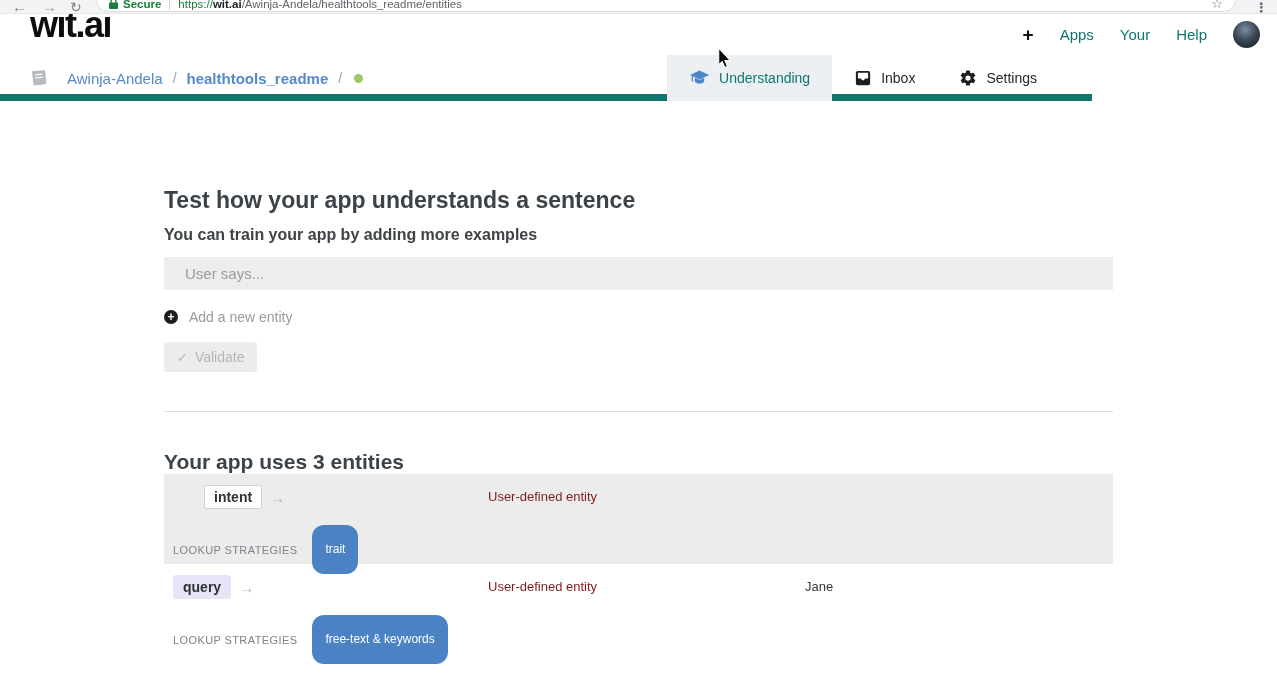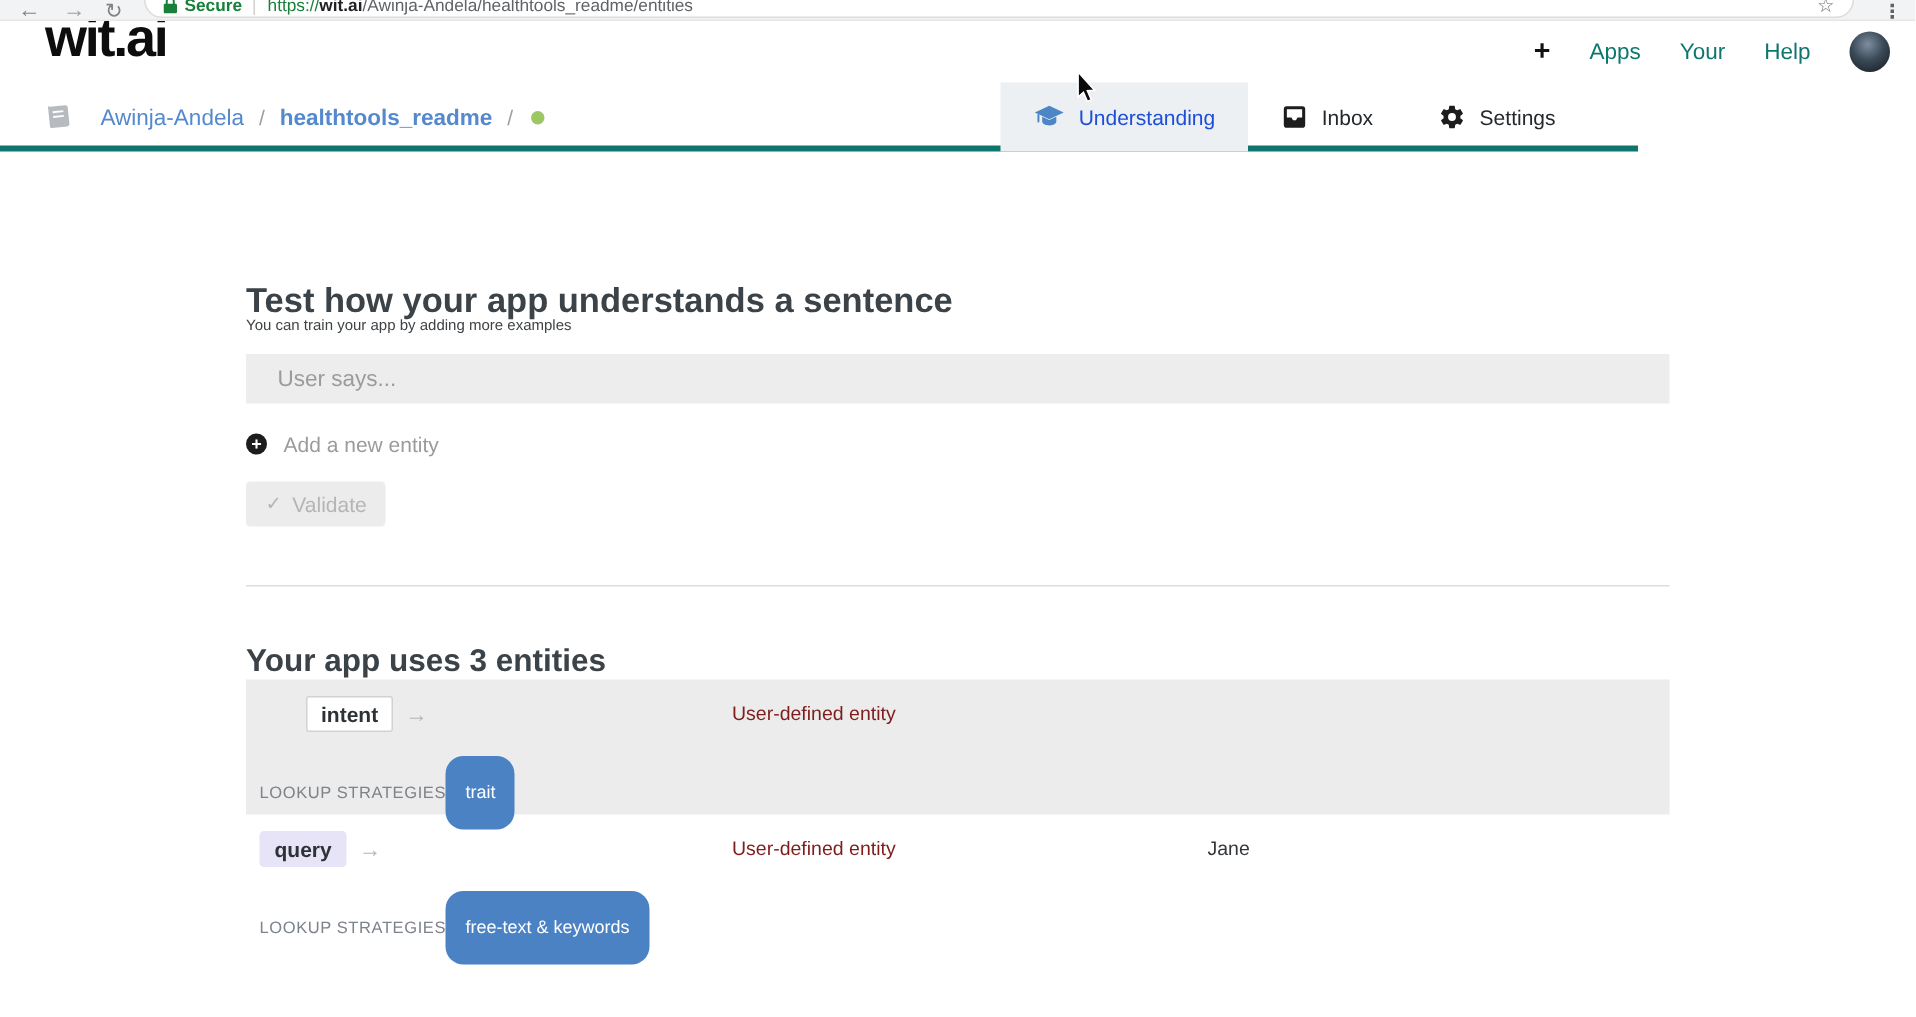--- a/index.html
+++ b/index.html
@@ -25,35 +25,35 @@
   .star{margin-left:auto;color:#70757a;font-size:13px;line-height:13px;}
   .menu-dots{position:absolute;right:9px;bottom:-2px;color:#5f6368;font-size:13px;font-weight:700;line-height:14px;}
   
   .site-header{position:absolute;top:13px;left:0;width:1277px;height:42px;background:#fff;overflow:hidden;}
   .logo{position:absolute;left:30px;top:-9px;font-size:36px;font-weight:800;letter-spacing:-1.5px;color:#0d0d0d;}
   .header-right{position:absolute;right:17px;top:0;height:42px;display:flex;align-items:center;gap:26px;}
   .hdr-plus{font-size:19px;font-weight:700;color:#111;line-height:19px;}
   .hdr-link{font-size:15px;color:#0f766e;text-decoration:none;}
   .avatar{width:27px;height:27px;border-radius:50%;background:radial-gradient(circle at 45% 32%,#7d8ea0 0%,#3c4a58 45%,#10161d 100%);}
   
-  .crumb-bar{position:absolute;top:55px;left:0;width:1092px;height:46px;background:#fff;border-bottom:4px solid #0f766e;box-sizing:border-box;text-decoration:underline;}
+  .crumb-bar{position:absolute;top:55px;left:0;width:1092px;height:46px;background:#fff;border-bottom:7px solid #0f766e;box-sizing:border-box;text-decoration:underline;}
   .crumbs{position:absolute;left:30px;top:0;height:46px;display:flex;align-items:center;}
   .book-ico{margin-right:18px;}
   .crumb-link{color:#5489cd;font-size:15px;text-decoration:none;}
   .crumb-link.app{font-weight:700;}
   .crumb-sep{color:#9aa0a6;font-size:14px;margin:0 10px;}
   .status-dot{width:9px;height:9px;border-radius:50%;background:#9cc763;margin-left:2px;}
   .tabs{position:absolute;right:33px;top:0;height:46px;display:flex;align-items:stretch;}
   .tab{display:flex;align-items:center;gap:9px;padding:0 22px;font-size:14px;color:#24292d;cursor:default;}
-  .tab.active{background:#ecf0f3;color:#1d4ed8;}
+  .tab.active{background:#ecf0f3;color:#0f766e;}
   .tab svg{display:block;}
   
   .container{width:949px;margin:0 auto;padding-top:87px;position:relative;top:101px;}
   h1.page-title{margin:0;font-size:23px;line-height:24px;font-weight:700;color:#3b4349;}
-  .subtitle{margin-top:0;font-size:10px;color:#3f4346;}
+  .subtitle{margin-top:14px;font-size:16px;color:#3f4346;font-weight:bold;}
   .says-input{margin-top:13px;width:100%;height:33px;background:#ededed;border:none;outline:none;box-sizing:border-box;padding:0 21px;font-size:15px;color:#444;font-family:inherit;}
   .says-input::placeholder{color:#9b9b9b;opacity:1;}
   .add-entity{margin-top:19px;display:flex;align-items:center;gap:11px;}
   .plus-circle{width:14px;height:14px;border-radius:50%;background:#1d1d1d;color:#fff;font-size:12px;font-weight:700;line-height:14px;text-align:center;display:inline-block;}
   .add-entity-label{font-size:14px;color:#9b9b9b;}
   .validate-btn{margin-top:17px;display:inline-flex;align-items:center;gap:7px;height:30px;padding:0 13px;background:#ececec;border:none;border-radius:3px;font-size:14px;color:#b5b5b5;font-family:inherit;}
   .validate-btn .check{font-size:13px;}
   .section-divider{margin-top:39px;border:none;border-top:1px solid #dddddd;height:0;}
   h2.entities-title{margin:37px 0 0 0;font-size:21px;line-height:25px;font-weight:700;color:#3b4349;}
   .thead{position:relative;margin-top:19px;height:25px;border-bottom:1px solid #d9d9d9;}
@@ -61,21 +61,21 @@
   .th.c1{left:9px;} .th.c2{left:324px;} .th.c3{left:641px;}
   .erow{position:relative;height:90px;}
   .erow.shaded{background:#ececec;}
   .chip-line{position:absolute;left:9px;top:11px;display:flex;align-items:center;}
   .chip{display:inline-block;font-weight:700;font-size:14px;color:#2d3236;padding:3px 9px;border-radius:2px;}
   .chip.outline{background:#fff;border:1px solid #d2d2d2;margin-left:31px;}
   .chip.lavender{background:#e6e4f6;border:1px solid #e6e4f6;border-radius:3px;}
   .chip-arrow{color:#b5b5b5;font-size:15px;margin-left:8px;}
   .cell-desc{position:absolute;left:324px;top:15px;font-size:13px;color:#7f1d1d;}
   .cell-vals{position:absolute;left:641px;top:15px;font-size:13px;color:#32373b;}
-  .strategies{position:absolute;left:9px;top:51px;display:flex;align-items:center;}
+  .strategies{position:absolute;left:9px;top:51px;display:flex;align-items:center;gap:15px;}
   .lookup-label{font-size:11px;color:#7d838a;letter-spacing:.4px;}
   .pill{background:#4a82c4;color:#fff;font-size:12px;line-height:13px;padding:18px 13px;border-radius:12px;}
   
   .cursor{position:absolute;left:717px;top:47px;z-index:99;pointer-events:none;}
 </style>
 </head>
 <body>
 
 <div class="browser-bar">
   <span class="nav-ico back">←</span>

